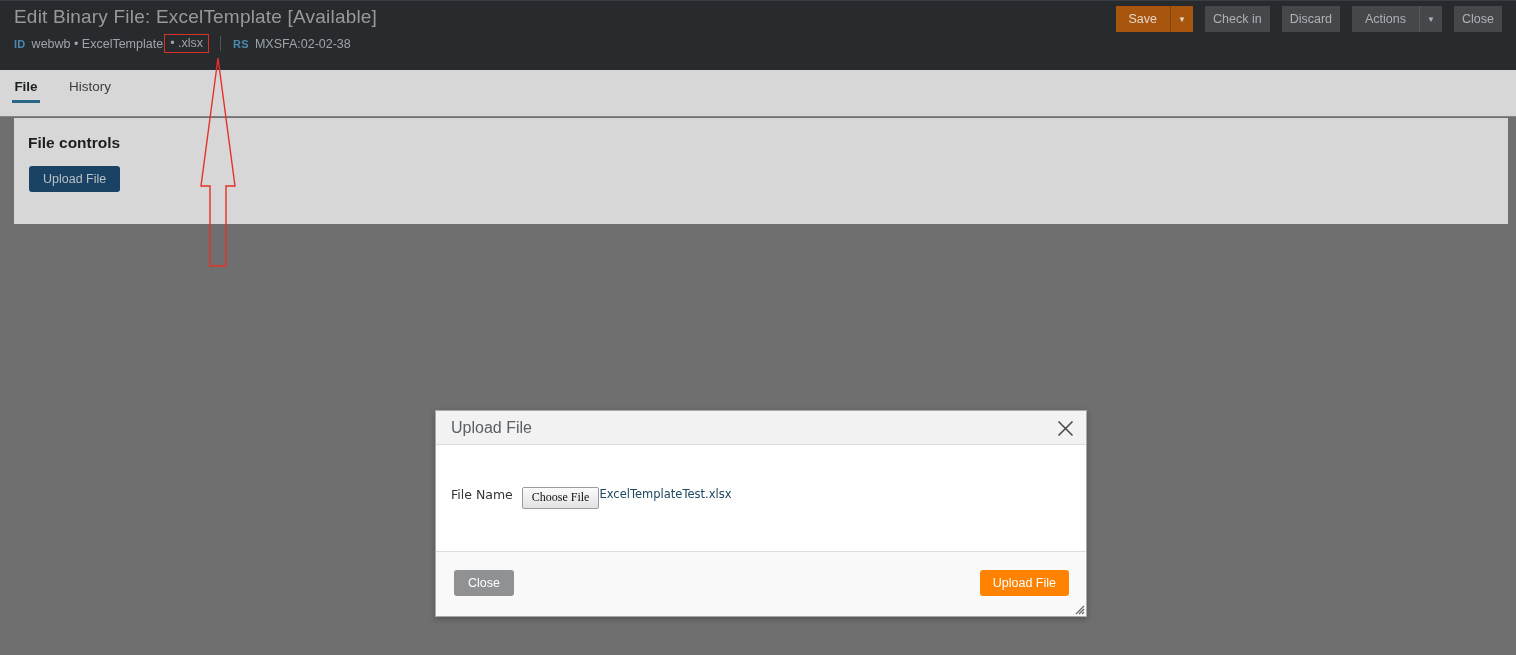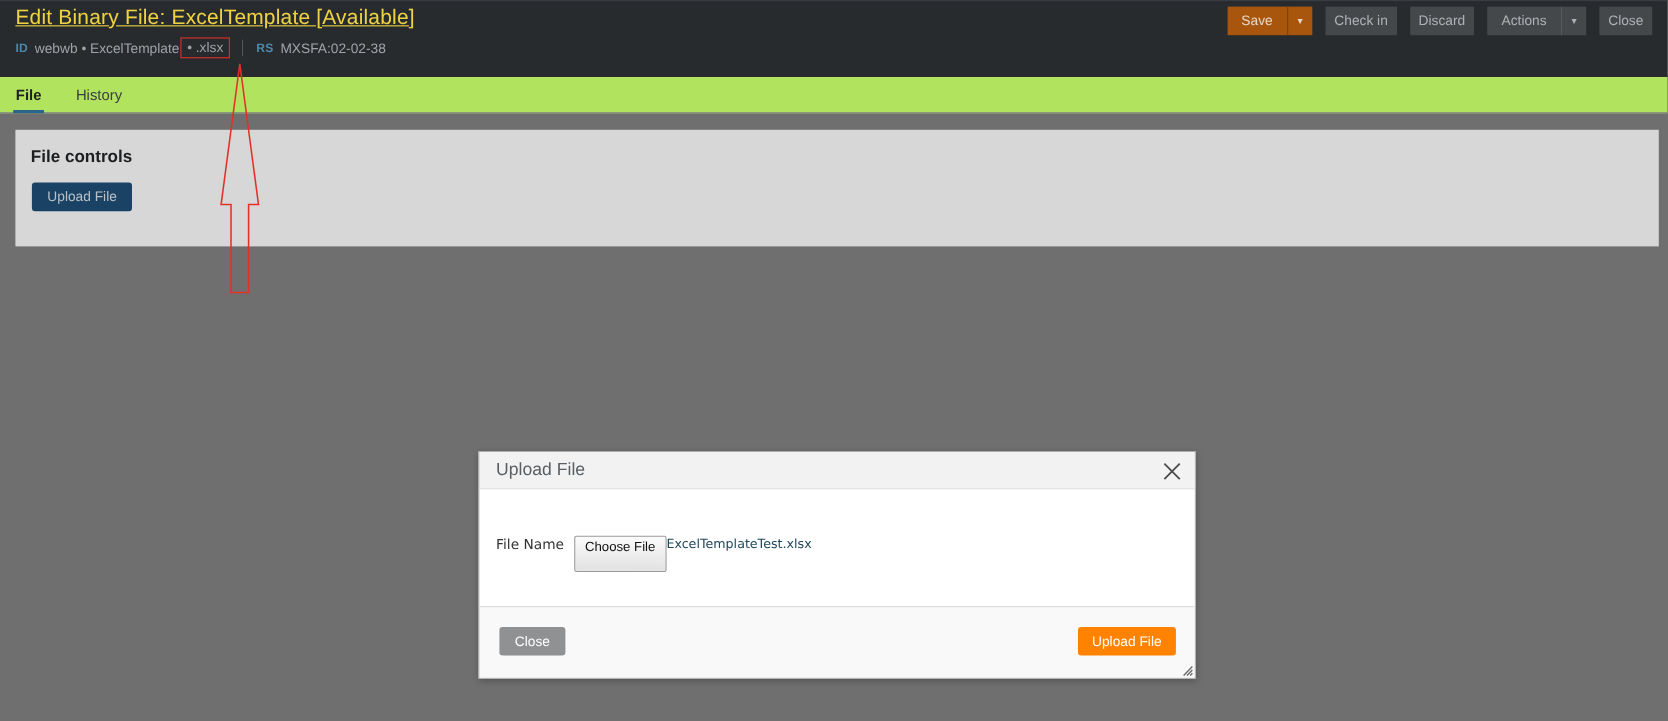--- a/index.html
+++ b/index.html
@@ -12,22 +12,22 @@
   body { background: #767676; position: relative; }
 
   
   #app-header {
     position: absolute; left: 0; top: 0; width: 1516px; height: 70px;
     background: #2b2e31;
     border-top: 1px solid #3d4044;
   }
   #header-title {
     position: absolute; left: 14px; top: 5px;
-    font-size: 19px; color: #fde047; font-weight: 400;
-    letter-spacing: .2px; white-space: nowrap; text-decoration: underline;
+    font-size: 19px; color: #a3a3a3; font-weight: 400;
+    letter-spacing: .2px; white-space: nowrap;
   }
   #header-meta {
     position: absolute; left: 14px; top: 33px;
     font-size: 12.5px; color: #a9aeb3; white-space: nowrap;
     display: flex; align-items: center;
   }
   .meta-key {
     color: #4f92b8; font-weight: bold; font-size: 11px;
     margin-right: 6px; letter-spacing: .3px;
   }
@@ -63,22 +63,22 @@
     width: 22px; background: #4a4d50; color: #b9bdc1;
     font-size: 8px; cursor: pointer;
   }
   .hbtn-split.primary .hbtn-main {
     background: #b35c0e; color: #f4e4d5; border-right: 1px solid #8e4709;
   }
   .hbtn-split.primary .hbtn-caret { background: #b35c0e; color: #f4e4d5; }
 
   
   #tab-strip {
-    position: absolute; left: 0; top: 70px; width: 1516px; height: 33px;
-    background: #bef264;
+    position: absolute; left: 0; top: 70px; width: 1516px; height: 47px;
+    background: #e5e5e5;
     border-bottom: 1px solid #8a8d8f;
   }
   .tab {
     position: absolute; top: 0; height: 33px;
     display: flex; align-items: center; justify-content: center;
     font-size: 13.5px; color: #3f4347; cursor: pointer; padding: 0 3px;
   }
   .tab.active { color: #1f2226; font-weight: bold; }
   .tab.active::after {
     content: ""; position: absolute; left: 0; right: 0; bottom: 0;
@@ -142,25 +142,25 @@
   }
   #file-row {
     position: absolute; left: 15px; top: 42px;
     display: flex; 
   }
   #file-name-label {
     font-size: 12.5px; color: #333; margin-right: 9px;
     font-family: "DejaVu Sans", sans-serif;
   }
   #choose-file-button {
-    font-size: 12px; padding: 2px 9px 15px 9px;
+    font-size: 12px; padding: 2px 9px 3px 9px;
     background: linear-gradient(#fbfbfb,#e2e2e2);
     border: 1px solid #9a9a9a; border-radius: 2px;
     color: #111; cursor: pointer;
-    font-family: Liberation Sans, sans-serif;
+    font-family: Liberation Serif, serif;
   }
   #chosen-file-name {
     margin-left: 0; font-size: 11.5px; color: #20485e;
     font-family: "DejaVu Sans", sans-serif;
   }
   #modal-footer {
     position: relative; height: 65px; flex: 0 0 65px;
     background: #f9f9f9; border-top: 1px solid #dcdcdc;
   }
   #modal-close-button {

